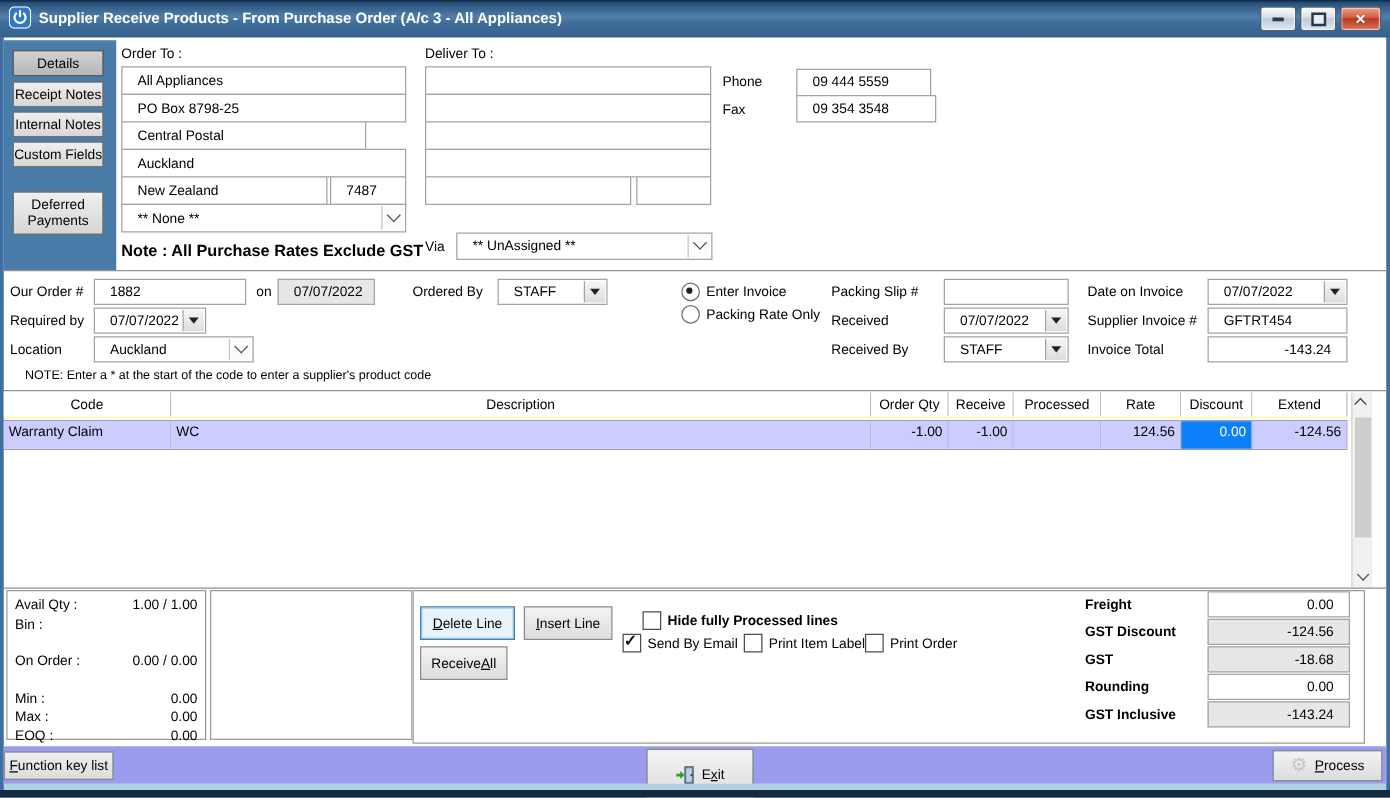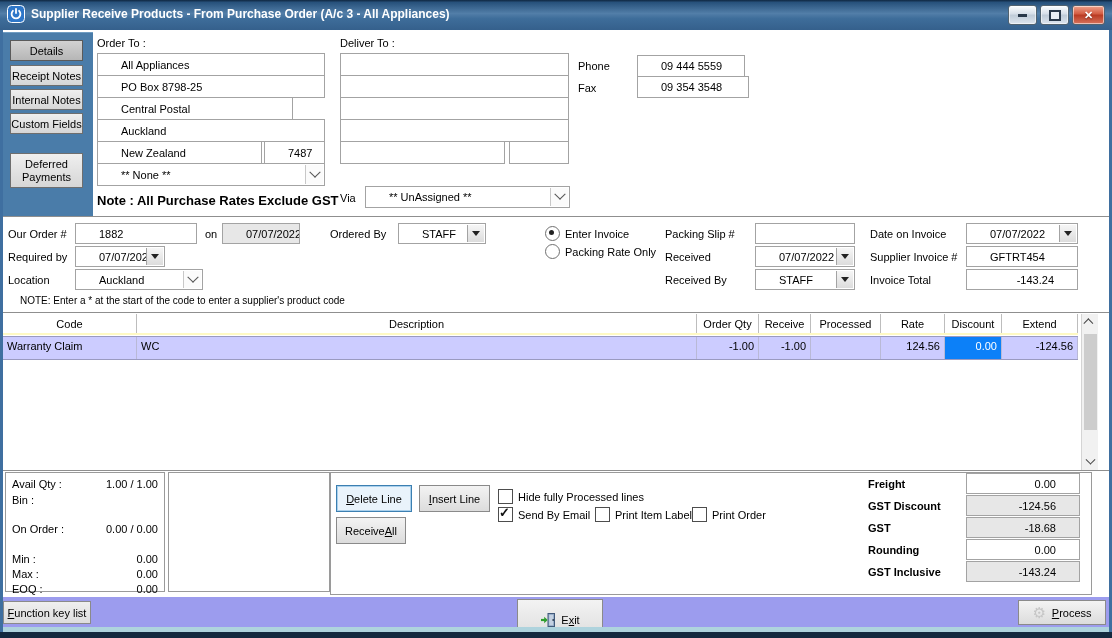--- a/index.html
+++ b/index.html
@@ -22,21 +22,21 @@
   .content{left:3px;top:30px;width:1106px;height:597px;background:#fff;}
   .hline{height:1px;background:#8f8f8f;}
   
   .sidebar{left:3px;top:32px;width:90px;height:184px;background:#4a7ca9;border-top:1px solid #6f9cc2;}
   .side-btn{left:10px;width:73px;height:21px;border:1px solid #6e6e6e;
     background:linear-gradient(#efefef,#d6d6d6);display:flex;align-items:center;justify-content:center;text-align:center;cursor:default;}
   .side-btn.active{background:linear-gradient(#d2d2d2,#b6b6b6);border:1px solid #5a5a5a;}
   .side-btn.tall{height:35px;line-height:13px;}
   
   .fld{border:1px solid #a3a3a3;background:#fff;display:flex;align-items:center;
-       padding:0 23px;white-space:nowrap;overflow:hidden;}
+       padding:0 12px;white-space:nowrap;overflow:hidden;}
   .fld.ro{background:#e7e7e7;}
   .fld.num{justify-content:flex-end;}
   .lbl{white-space:nowrap;}
   .b{font-weight:bold;}
   
   .dd-classic{position:absolute;right:1px;top:1px;bottom:1px;width:16px;
     background:linear-gradient(#f6f6f6,#dcdcdc);border-left:1px solid #a3a3a3;
     display:flex;align-items:center;justify-content:center;}
   .tri{width:0;height:0;border-left:4px solid transparent;border-right:4px solid transparent;border-top:5px solid #222;}
   .dd-flat{position:absolute;right:1px;top:1px;bottom:1px;width:17px;background:#fbfbfb;
@@ -268,21 +268,21 @@
     <div class="abs lbl" style="left:6px;top:110px;">EOQ :</div>
     <div class="abs lbl" style="right:6px;top:110px;">0.00</div>
   </div>
   <div class="abs panel" style="left:168px;top:472px;width:162px;height:120px;"></div>
   <div class="abs panel" style="left:330px;top:472px;width:762px;height:123px;"></div>
 
   <div class="abs btn focus" style="left:336px;top:485px;width:76px;height:27px;"><u>D</u>elete Line</div>
   <div class="abs btn" style="left:419px;top:485px;width:71px;height:27px;"><u>I</u>nsert Line</div>
   <div class="abs btn" style="left:336px;top:517px;width:70px;height:27px;">Receive <u>A</u>ll</div>
 
-  <div class="abs ckrow" style="left:498px;top:489px;">
+  <div class="abs ckrow" style="left:514px;top:489px;font-weight:bold;">
     <span class="cb"></span>
     <span>Hide fully Processed lines</span>
   </div>
   <div class="abs ckrow" style="left:498px;top:507px;">
     <span class="cb checked"></span>
     <span>Send By Email</span>
   </div>
   <div class="abs ckrow" style="left:595px;top:507px;">
     <span class="cb"></span>
     <span>Print Item Labels</span>

